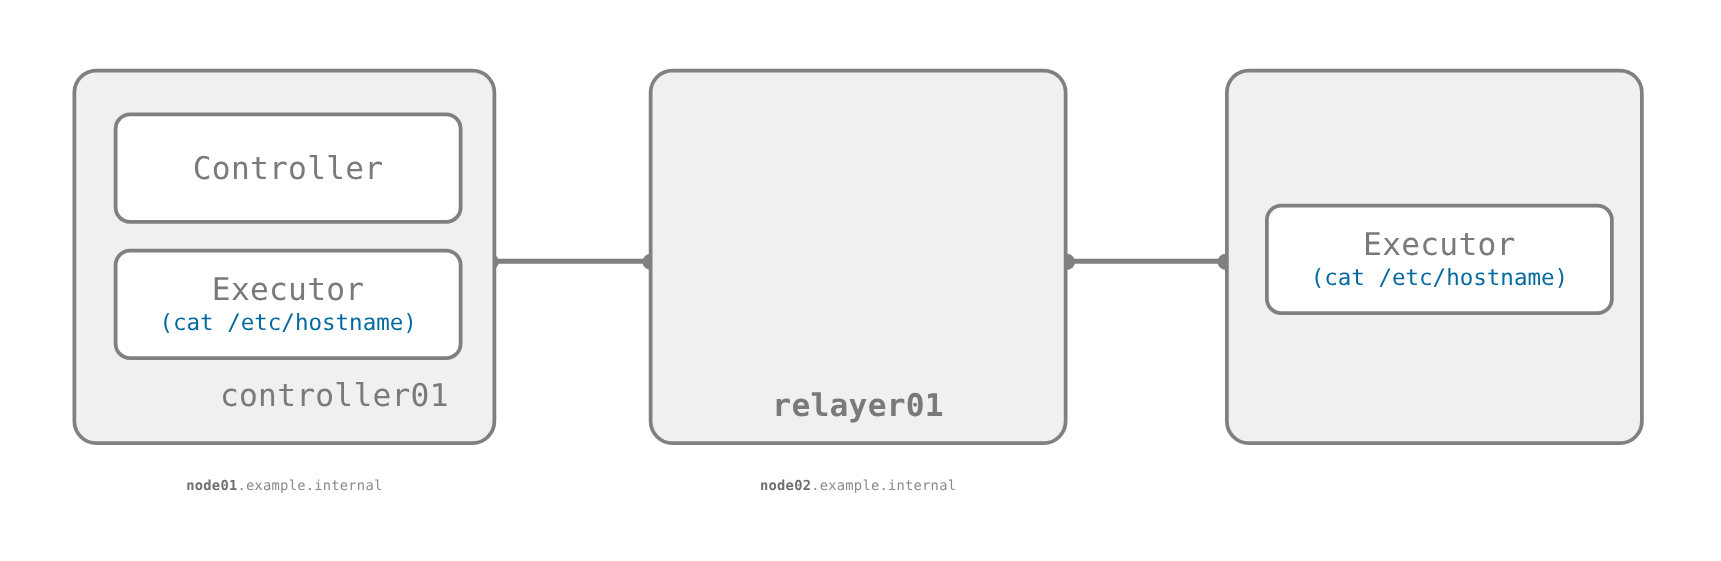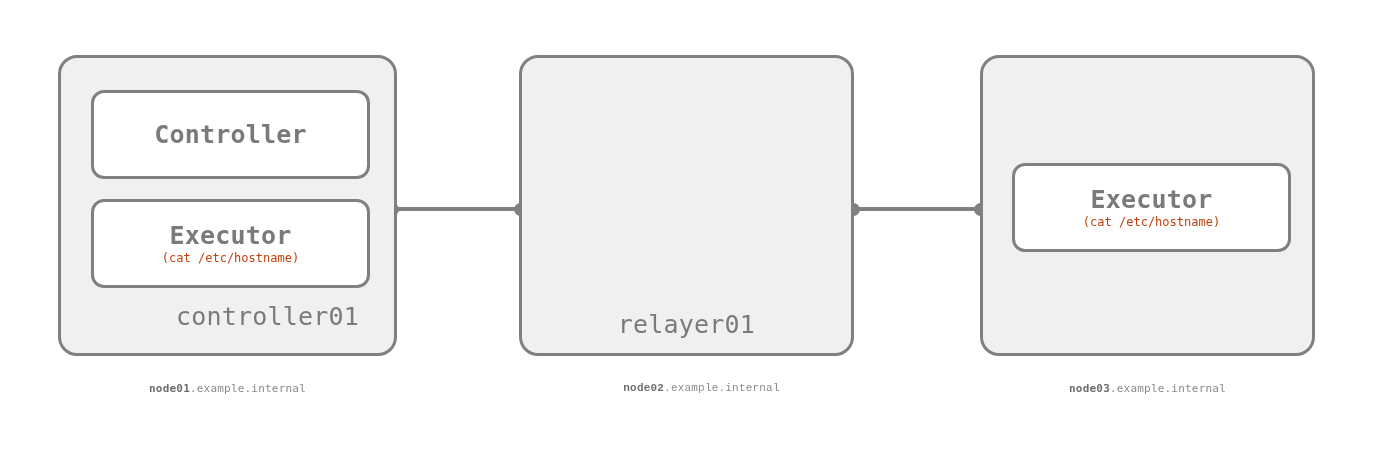--- a/index.html
+++ b/index.html
@@ -57,25 +57,24 @@
     flex-direction: column;
     align-items: center;
     justify-content: center;
   }
   .component-title {
     font-size: 25px;
     color: #7a7a7a;
     line-height: 1.18;
     letter-spacing: 0.2px;
     white-space: nowrap;
-    font-weight: bold;
   }
   .component-sub {
-    font-size: 12px;
-    color: #c2410c;
+    font-size: 18px;
+    color: #0369a1;
     line-height: 1.25;
     white-space: nowrap;
     margin-top: 1px;
   }
 
   
   .node-name {
     position: absolute;
     left: 0;
     width: 100%;
@@ -130,33 +129,30 @@
 
     <div class="node-name" style="top:244px;margin-left:40px;">controller01</div>
   </div>
 
   <div class="fqdn" style="left:58px; top:382px; width:339px;">
     <span class="host">node01</span><span class="domain">.example.internal</span>
   </div>
 
   <div class="node" style="left:519px; top:55px; width:335px; height:301px;">
 
-    <div class="node-name" style="top:252px;">relayer01</div>
+    <div class="node-name" style="top:252px;font-weight:bold;">relayer01</div>
   </div>
 
-  <div class="fqdn" style="left:534px; top:382px; width:335px;font-family:Liberation Mono, monospace;">
+  <div class="fqdn" style="left:519px; top:382px; width:335px;">
     <span class="host">node02</span><span class="domain">.example.internal</span>
   </div>
 
   <div class="node" style="left:980px; top:55px; width:335px; height:301px;">
 
     <div class="component" style="left:29px; top:105px; width:279px; height:89px;">
       <div class="component-title">Executor</div>
       <div class="component-sub">(cat /etc/hostname)</div>
     </div>
 
   </div>
 
-  <div class="fqdn" style="left:980px; top:382px; width:335px;">
-    <span class="host">node03</span><span class="domain">.example.internal</span>
-  </div>
 
 </div>
 
 </body></html>

